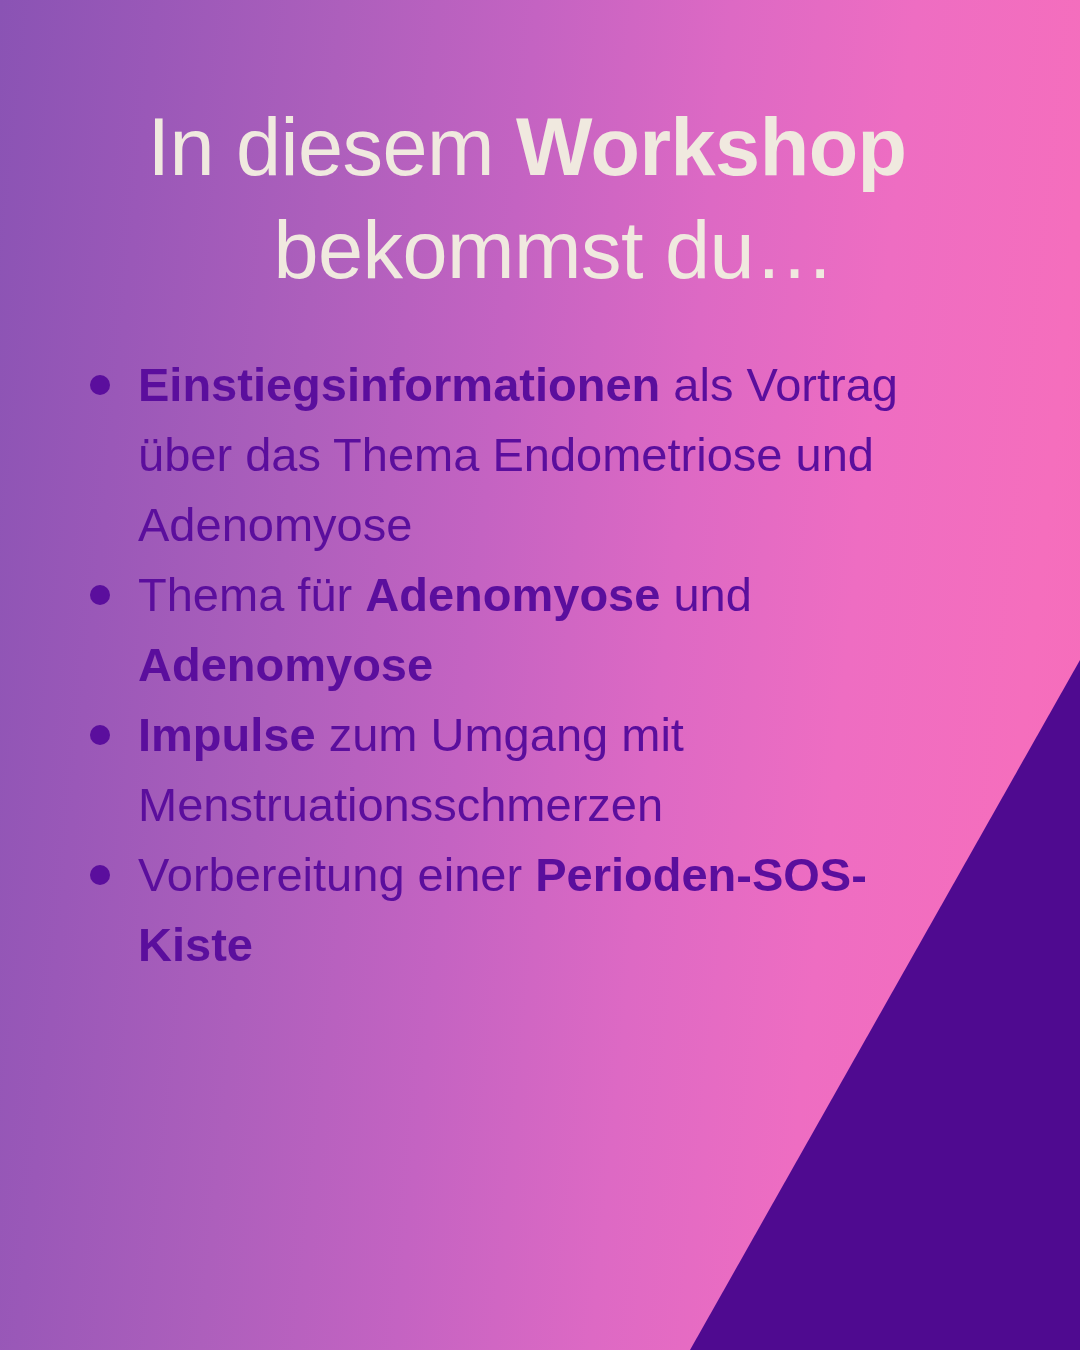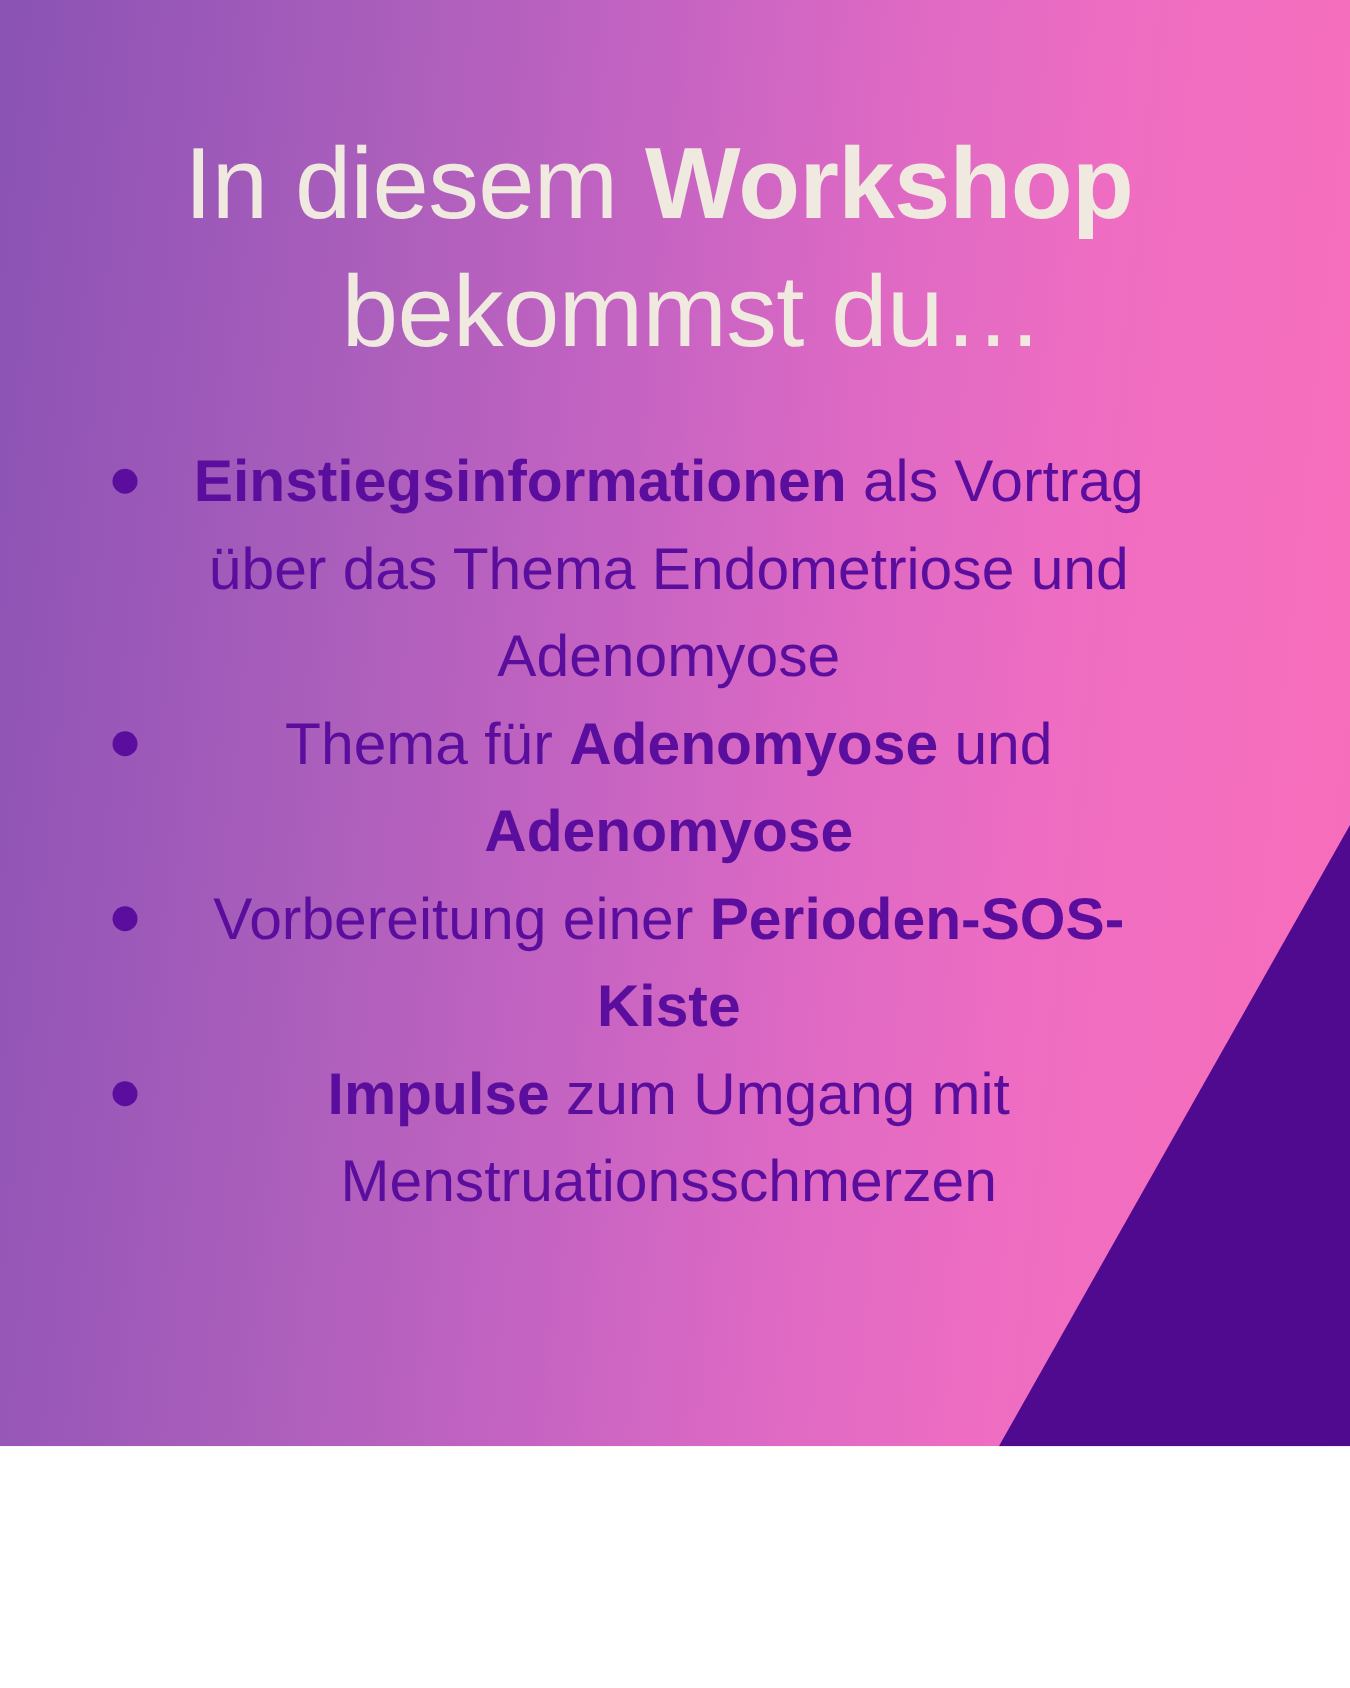--- a/index.html
+++ b/index.html
@@ -9,21 +9,21 @@
     background: #ffffff;
   }
   body {
     font-family: "Liberation Sans", sans-serif;
     -webkit-font-smoothing: antialiased;
   }
 
   .card {
     position: relative;
     width: 1080px;
-    height: 1157px;
+    height: 1350px;
     overflow: hidden;
     background: linear-gradient(96deg,
                 #8a53b4 0%,
                 #9a58b8 13%,
                 #ad5fbc 28%,
                 #c463c2 44%,
                 #dd69c4 60%,
                 #ee6dc2 75%,
                 #f56ebd 90%,
                 #f76cb9 100%);
@@ -89,21 +89,20 @@
     list-style: none;
     color: #5b0e9d;
     font-size: 47px;
     line-height: 70px;
     font-weight: 400;
   }
   .bullets li {
     position: relative;
     padding-left: 66px;
     margin: 0 0 0 0;
-    text-align: center;
   }
   .bullets li .dot {
     position: absolute;
     left: 18px;
     top: 25px;
     width: 20px;
     height: 20px;
     border-radius: 50%;
     background: #5b0e9d;
   }
@@ -136,22 +135,22 @@
       <li>
         <span class="dot"></span>
         <span class="txt"><b>Einstiegsinformationen</b><span> als Vortrag über das Thema Endometriose und Adenomyose</span></span>
       </li>
       <li>
         <span class="dot"></span>
         <span class="txt"><span>Thema für </span><b>Adenomyose</b><span> und </span><b>Adenomyose</b></span>
       </li>
       <li>
         <span class="dot"></span>
-        <span class="txt"><span>Vorbereitung einer </span><b>Perioden-SOS-Kiste</b></span>
+        <span class="txt"><b>Impulse</b><span> zum Umgang mit Menstruationsschmerzen</span></span>
       </li>
       <li>
         <span class="dot"></span>
-        <span class="txt"><b>Impulse</b><span> zum Umgang mit Menstruationsschmerzen</span></span>
+        <span class="txt"><span>Vorbereitung einer </span><b>Perioden-SOS-Kiste</b></span>
       </li>
     </ul>
 
   </div>
 </div>
 
 </body></html>

